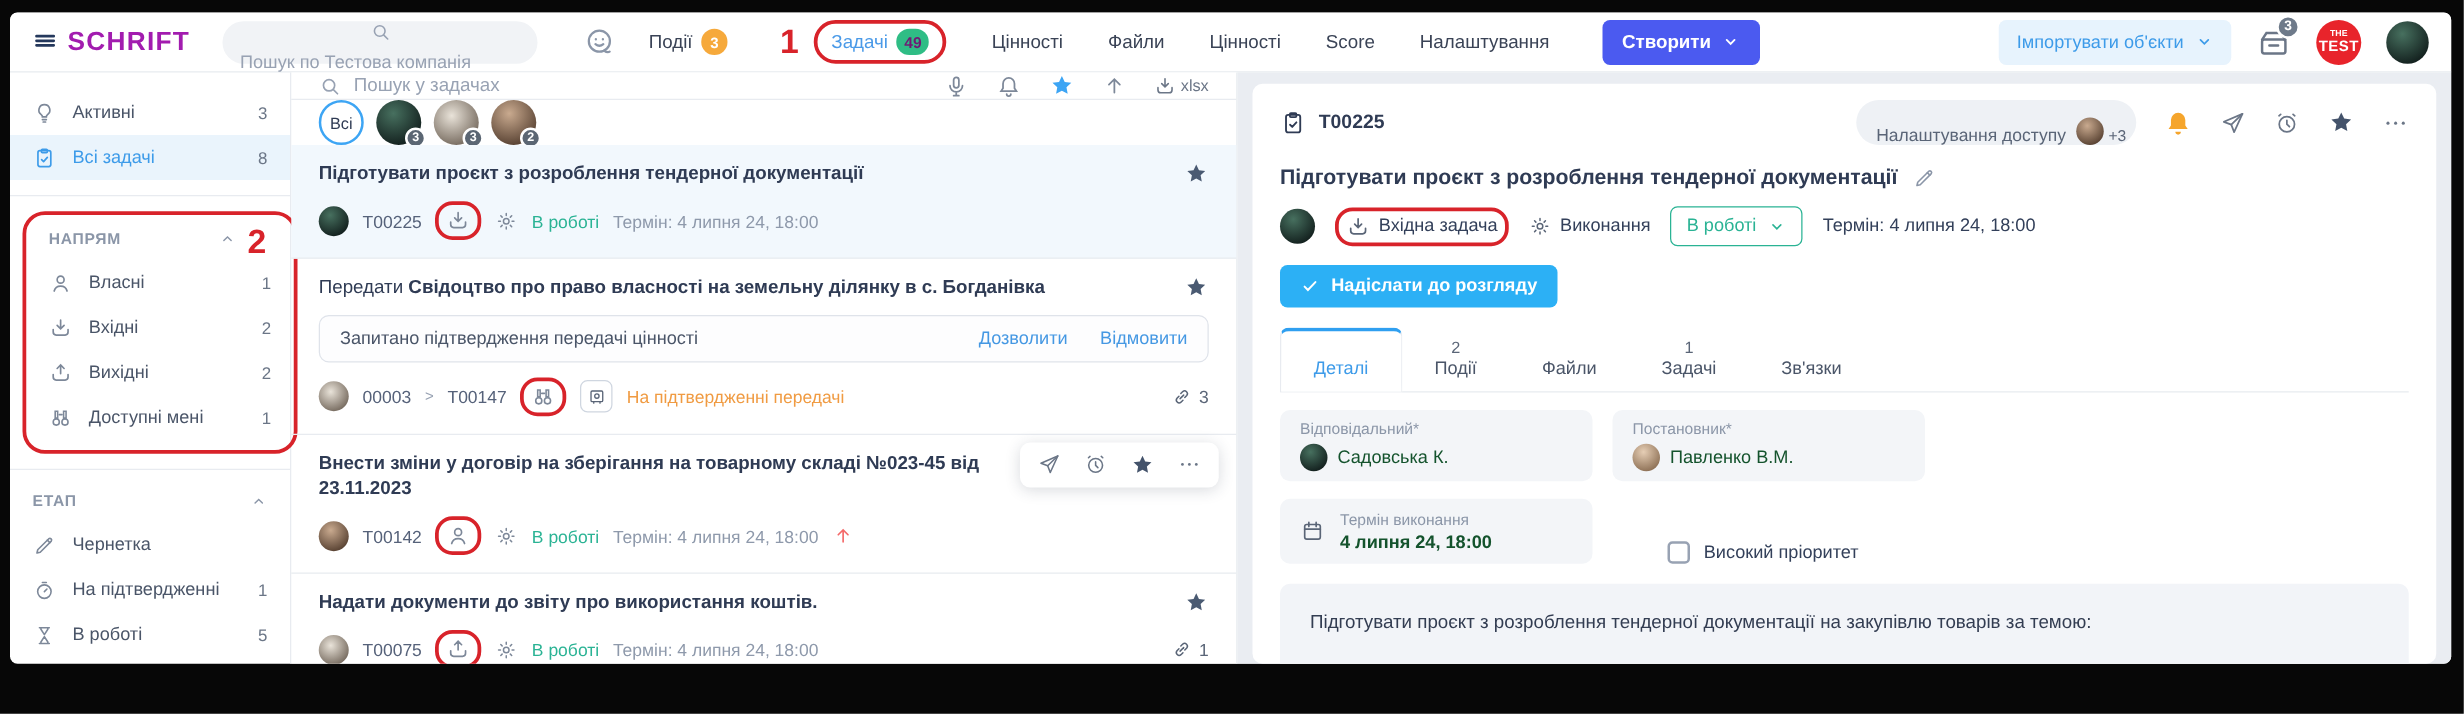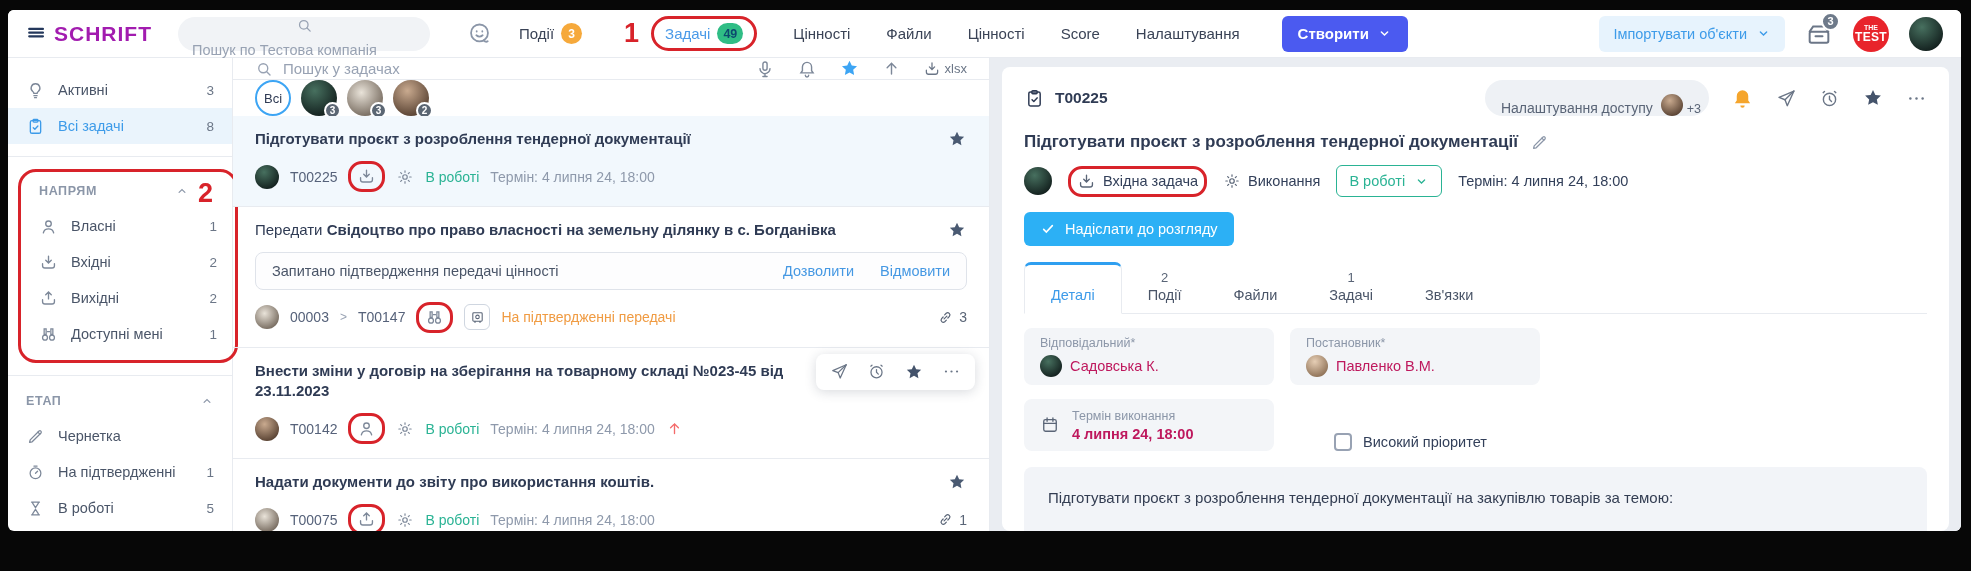--- a/index.html
+++ b/index.html
@@ -29,21 +29,21 @@
     display:flex; align-items:center; gap:8px; background:#f1f3f6;
     border-radius:18px; height:34px; padding:0 14px; width:252px; color:#98a2b3;flex-direction:column;
   }
   .nav-search input { border:none; background:transparent; outline:none; font-size:14.5px; width:100%; font-family:inherit; color:#5a6577; }
   .nav-search input::placeholder { color:#98a2b3; }
   .smiley { color:#8b96a8; margin:0 26px 0 36px; }
   .nav-items { display:flex; align-items:center; gap:36px; font-size:15px; color:#3a4356; }
   .nav-item { display:flex; align-items:center; gap:7px; cursor:pointer; white-space:nowrap; }
   .nav-item.active { color:#4a9ae8; }
   .badge-orange { width:21px; height:21px; border-radius:50%; background:#f6a93b; color:#fff; font-size:12px; font-weight:700; display:flex; align-items:center; justify-content:center; }
-  .badge-green { height:21px; min-width:21px; padding:0 6px; border-radius:11px; background:#2fbd85; color:#0c4a6e; font-size:12.5px; font-weight:700; display:flex; align-items:center; justify-content:center; }
+  .badge-green { height:21px; min-width:21px; padding:0 6px; border-radius:11px; background:#2fbd85; color:#701a75; font-size:12.5px; font-weight:700; display:flex; align-items:center; justify-content:center; }
   .red-num { color:#d8232a; font-size:27px; font-weight:800; line-height:1; }
   .red-num.n1 { margin:0 -24px 0 6px; position:relative; z-index:3; }
   .red-oval { border:3px solid #d8232a; border-radius:18px; padding:4px 11px; display:inline-flex; align-items:center; gap:7px; }
   .btn-create {
     margin-left:42px; background:#4b5af0; color:#fff; border:none; border-radius:6px;
     height:36px; padding:0 16px; font-size:15px; font-weight:600; display:flex; align-items:center; gap:8px;
     font-family:inherit; cursor:pointer;
   }
   .nav-right { margin-left:auto; display:flex; align-items:center; gap:20px; }
   .btn-import {
@@ -127,29 +127,29 @@
   .d-ic { color:#6b7687; cursor:pointer; }
   .d-ic-star { color:#44536b; }
   .d-title-row { display:flex; align-items:center; gap:12px; margin-top:16px; }
   .d-title { font-size:17px; font-weight:700; color:#2f3b54; }
   .pencil { color:#8b96a8; }
   .d-status-row { display:flex; align-items:center; gap:16px; margin-top:13px; font-size:14.5px; color:#33405a; }
   .d-flag { display:flex; align-items:center; gap:7px; }
   .d-flag .ic { color:#5a6577; }
   .dd-status { border:1px solid #2ab394; color:#2ab394; border-radius:6px; height:32px; padding:0 12px; display:flex; align-items:center; gap:9px; font-size:14.5px; cursor:pointer; }
   .d-term { color:#33405a; }
-  .btn-submit { margin-top:15px; background:#2cb0f5; border:none; color:#fff; border-radius:6px; height:34px; padding:0 16px; display:flex; align-items:center; gap:9px; font-size:14.5px; font-weight:400; font-family:inherit; cursor:pointer; }
+  .btn-submit { margin-top:15px; background:#2cb0f5; border:none; color:#fff; border-radius:6px; height:34px; padding:0 16px; display:flex; align-items:center; gap:9px; font-size:14.5px; font-weight:700; font-family:inherit; cursor:pointer; }
   .tabs { display:flex; align-items:flex-end; margin-top:16px; border-bottom:1px solid #e8ebf0; }
   .tab { padding:4px 26px 10px; text-align:center; font-size:14.5px; color:#4a5568; cursor:pointer; }
   .tab .cnt { display:block; font-size:13px; color:#5a6577; height:17px; }
   .tab.active { border:1px solid #e8ebf0; border-bottom:1px solid #fff; border-top:3px solid #2f9ff0; border-radius:7px 7px 0 0; margin-bottom:-1px; color:#3d9be9; padding-top:5px; }
   .fields-row { display:flex; gap:16px; margin-top:14px; align-items:flex-end; }
   .field { background:#f3f5f8; border-radius:8px; padding:8px 16px; width:250px; min-height:52px; cursor:pointer; }
   .field-label { font-size:12.5px; color:#8b96a8; }
-  .field-val { display:flex; align-items:center; gap:8px; margin-top:5px; font-size:14.5px; color:#be185d; }
+  .field-val { display:flex; align-items:center; gap:8px; margin-top:5px; font-size:14.5px; color:#14532d; }
   .field.with-ic { display:flex; align-items:center; gap:12px; }
   .field .cal { color:#5a6577; }
   .field-val.bold { font-weight:700; margin-top:3px; }
   .checkbox-row { display:flex; align-items:center; gap:11px; margin-left:44px; cursor:pointer; }
   .cbox { width:18px; height:18px; border:2px solid #98a2b3; border-radius:4px; background:#fff; }
   .cb-label { font-size:14.5px; color:#33405a; }
   .desc-box { background:#f2f4f8; border-radius:8px; margin-top:16px; padding:20px 24px 24px; font-size:15px; color:#333d52; line-height:1.5; }
   .desc-box p + p { margin-top:16px; line-height:1.9; }
   .c-red { color:#f4572f; font-weight:700; }
 </style>

